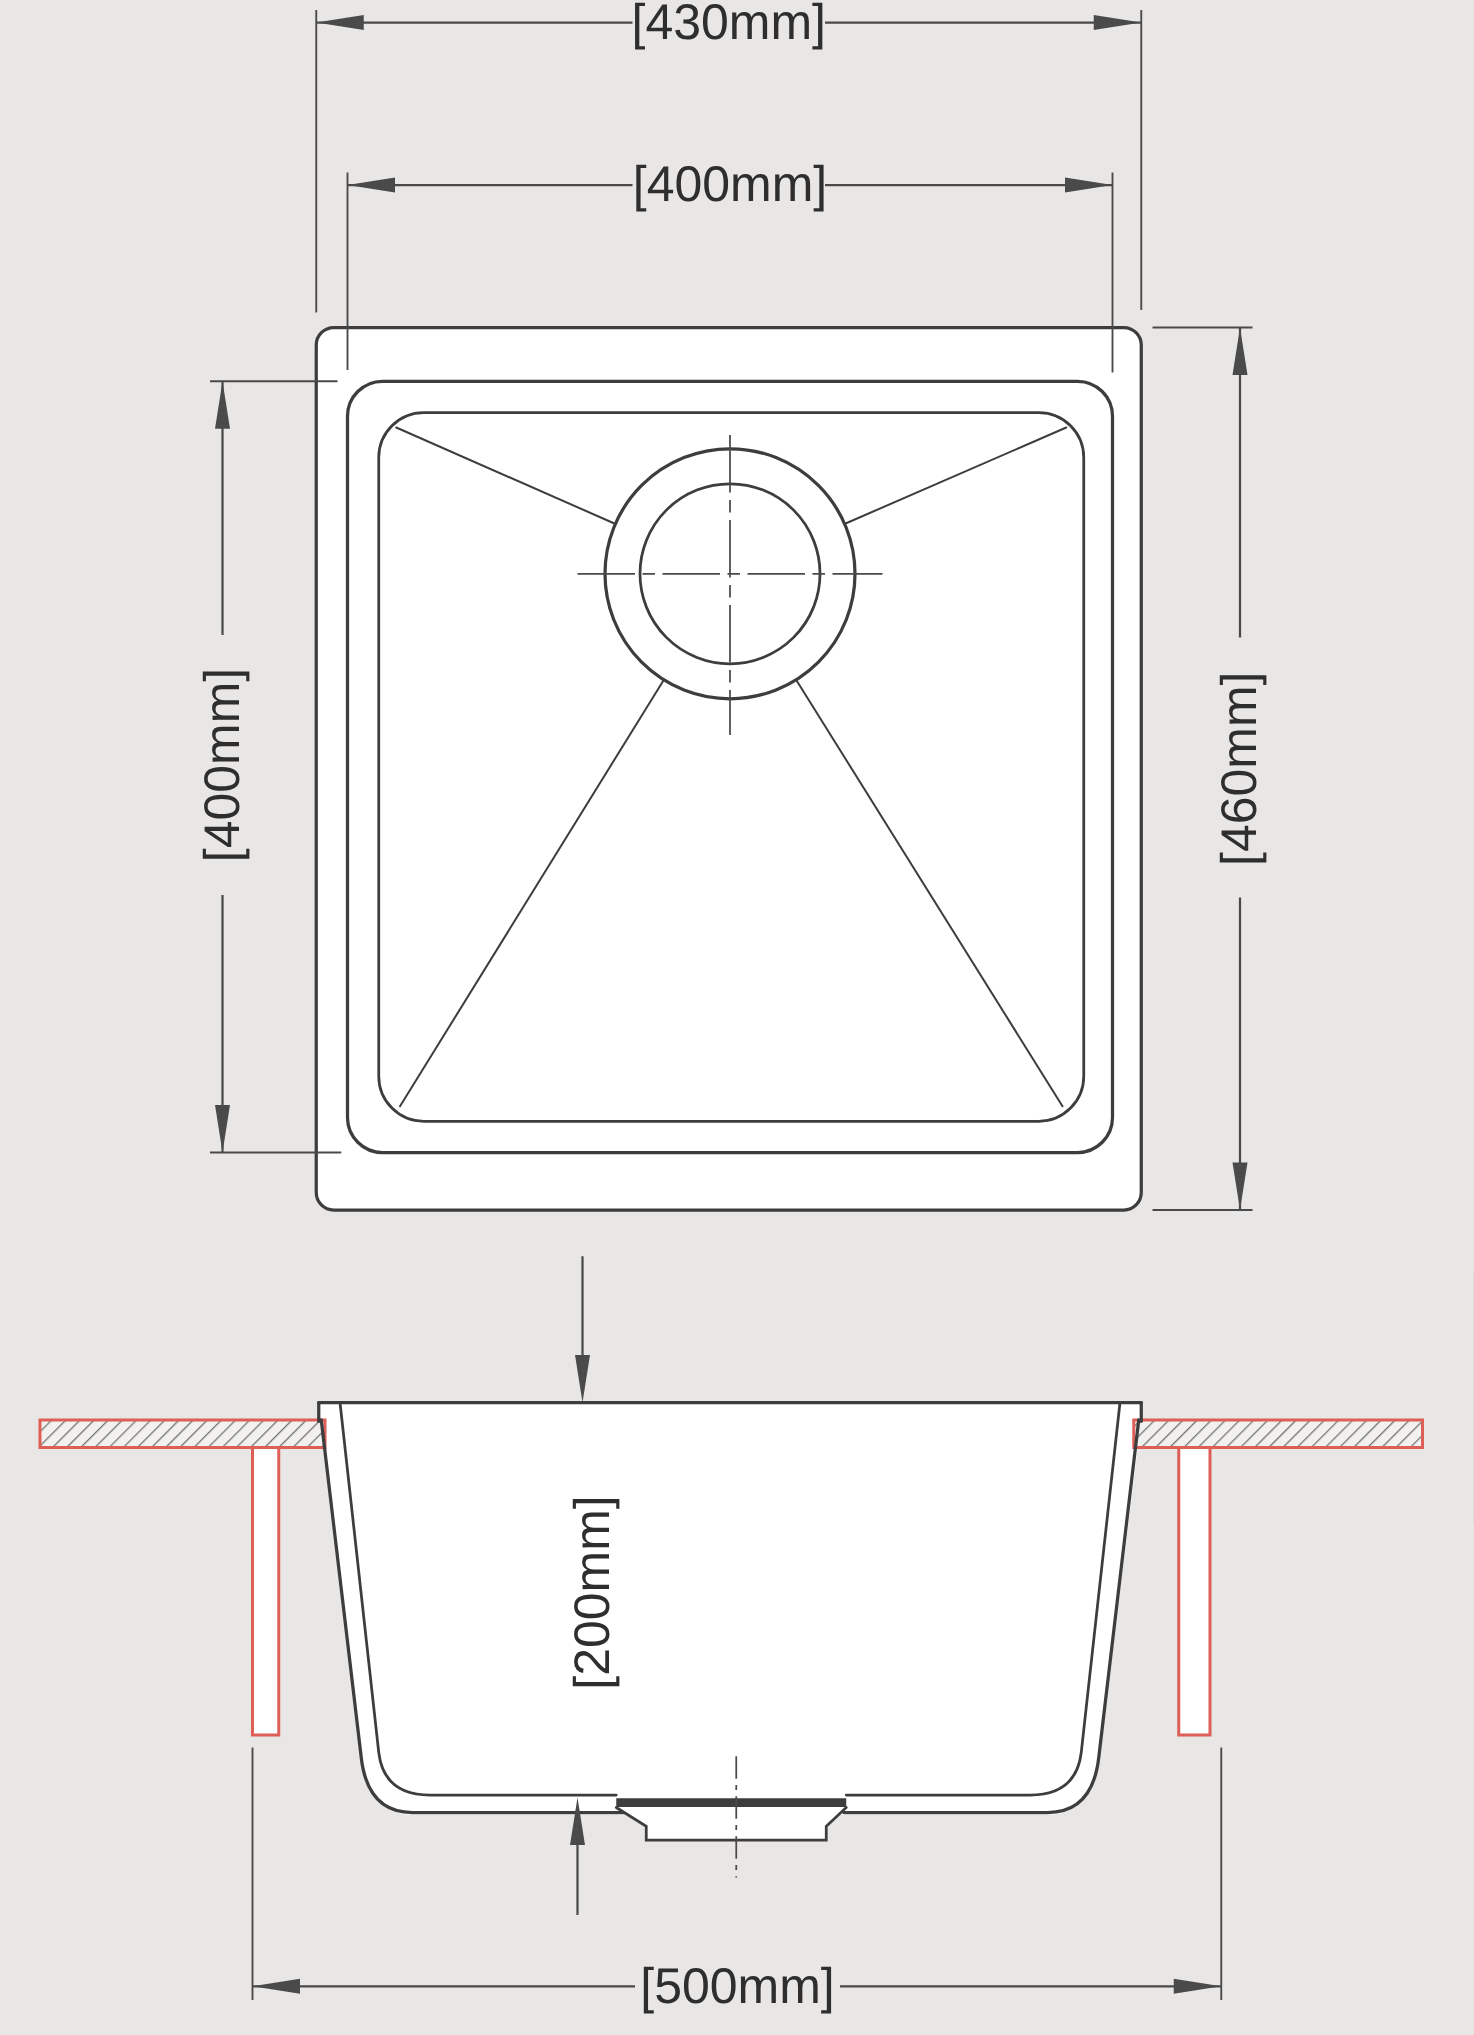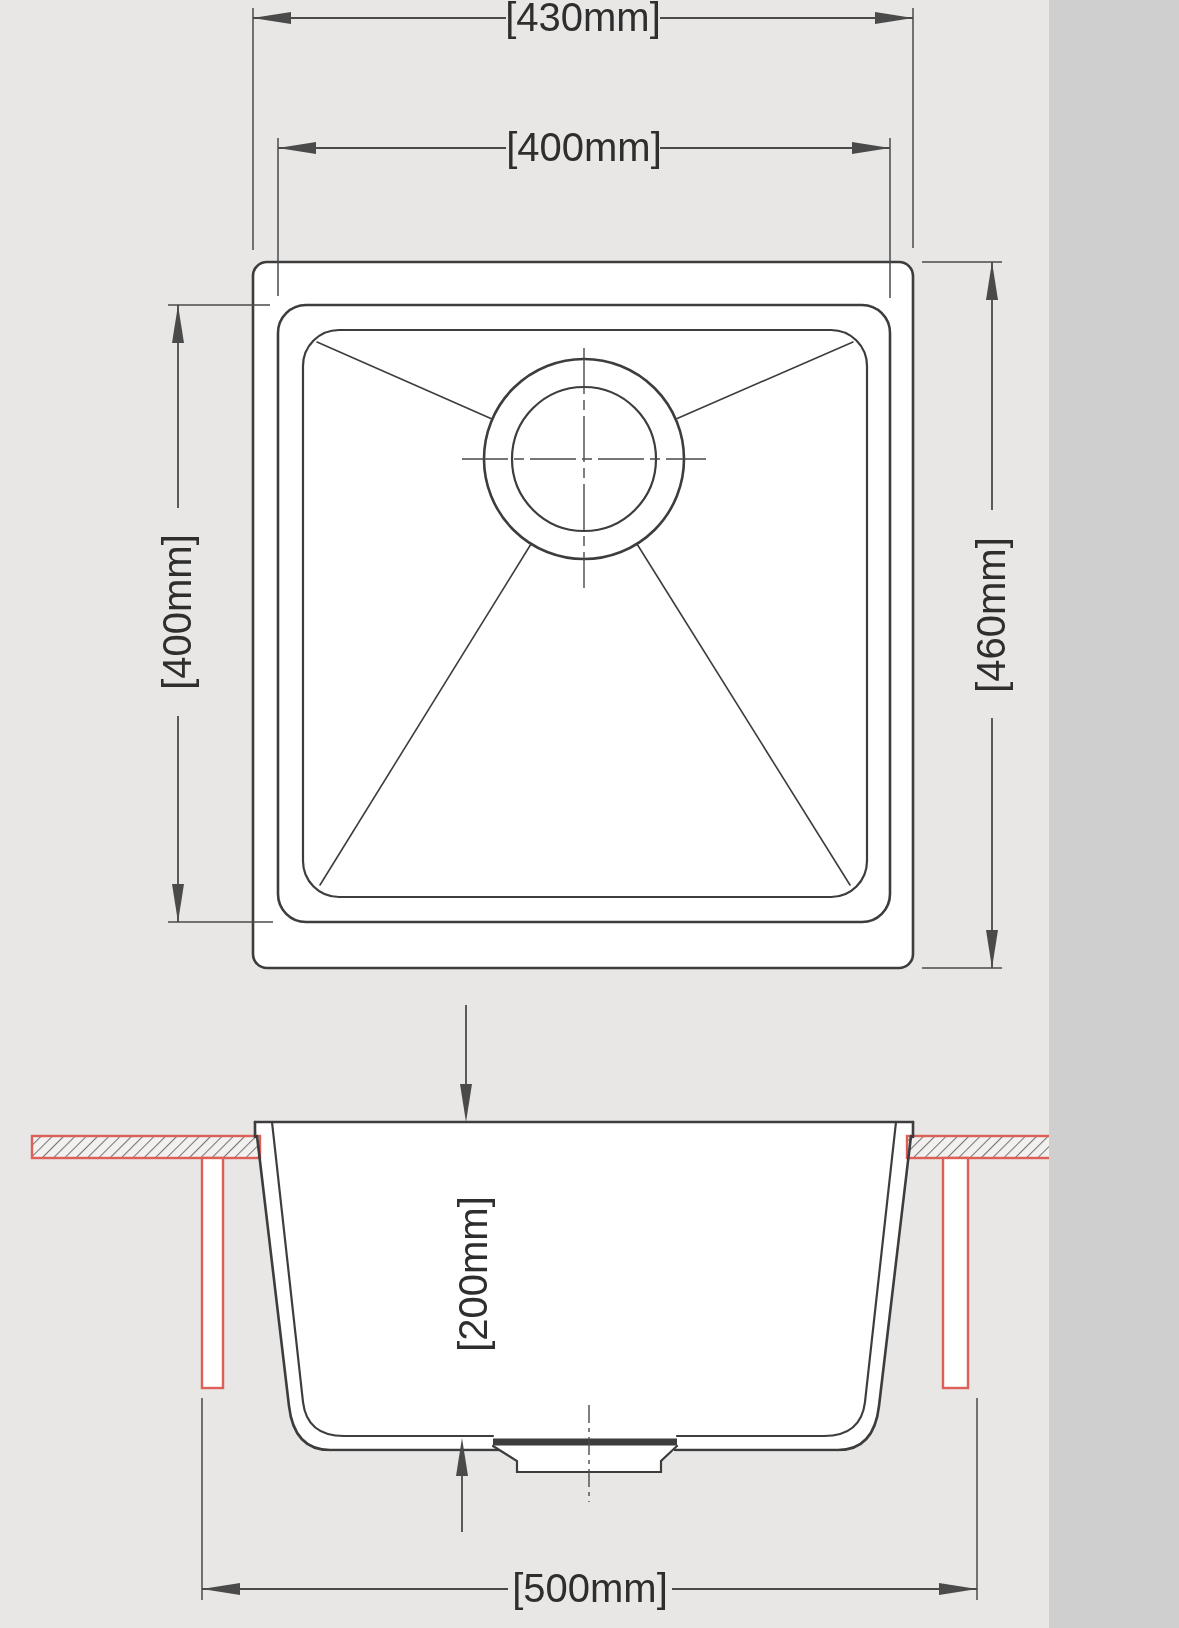--- a/index.html
+++ b/index.html
@@ -1,18 +1,18 @@
 <!DOCTYPE html>
 <html style="--background: #e8e7e5; --white: #ffffff; --line: #3d3d3d; --dim: #4a4a4a; --text: #2e2e2e; --red: #dd5f58; --hatch_fill: #f2f1ef; --hatch_line: #757575;"><head>
 <meta charset="utf-8">
 <style>
   html,body{margin:0;padding:0;background:#cfcfcf;}
   .canvas{
     position:relative;
-    width:1049px;height:1628px;
+    width:1179px;height:1628px;
     background:var(--background,#e8e7e5);
     font-family:"Liberation Sans", sans-serif;
     overflow:hidden;
   }
   svg{display:block;}
   .obj{stroke:var(--line,#3d3d3d);stroke-width:2.6;fill:none;stroke-linecap:round;}
   .obj2{stroke:var(--line,#3d3d3d);stroke-width:2.2;fill:none;stroke-linecap:round;}
   .thin{stroke:var(--line,#4a4a4a);stroke-width:1.6;fill:none;stroke-linecap:round;}
   .dimline{stroke:var(--dim,#4c4c4c);stroke-width:1.8;fill:none;}
   .extline{stroke:var(--dim,#4c4c4c);stroke-width:1.5;fill:none;}

